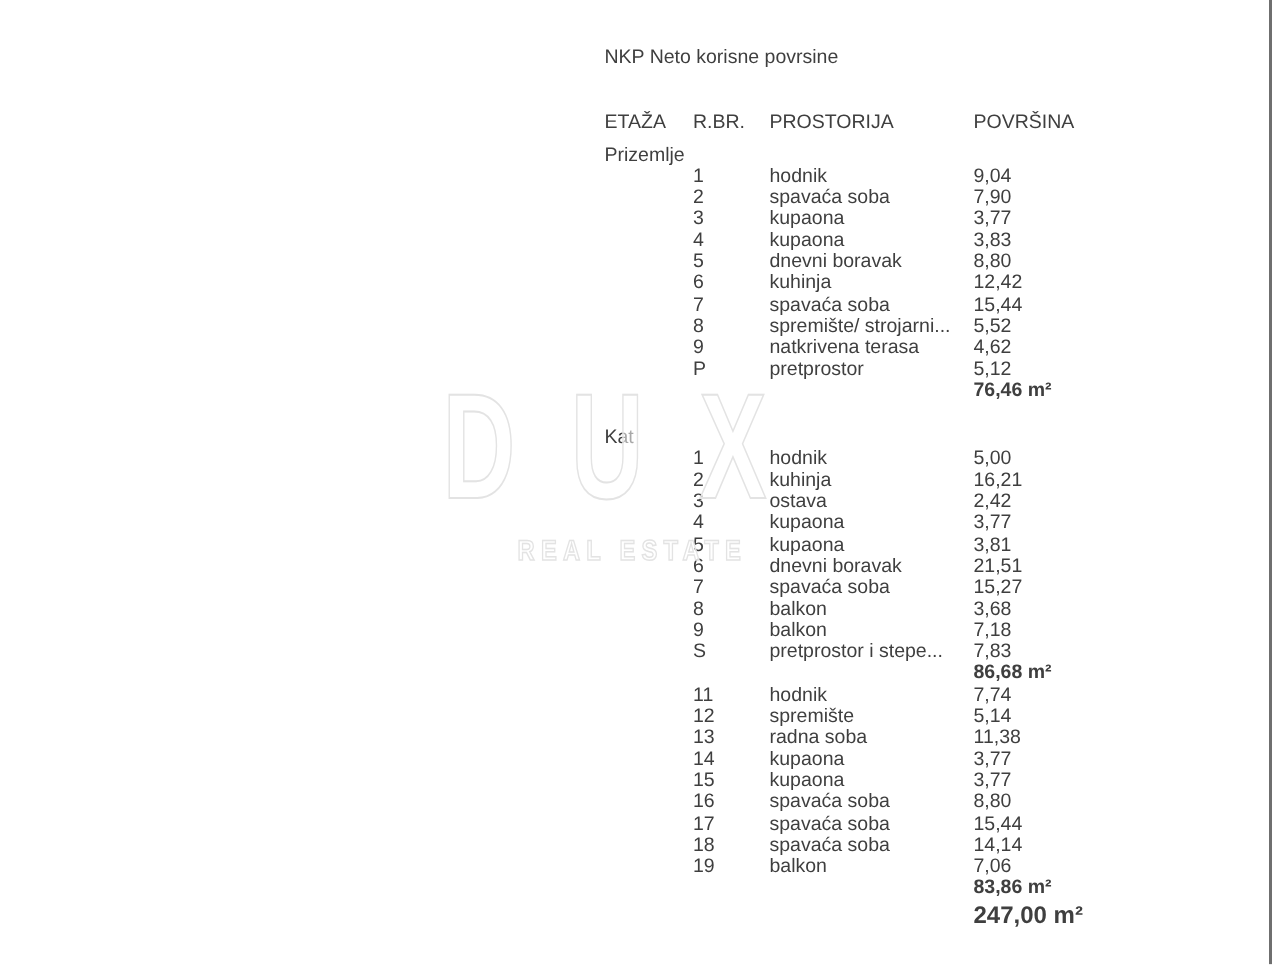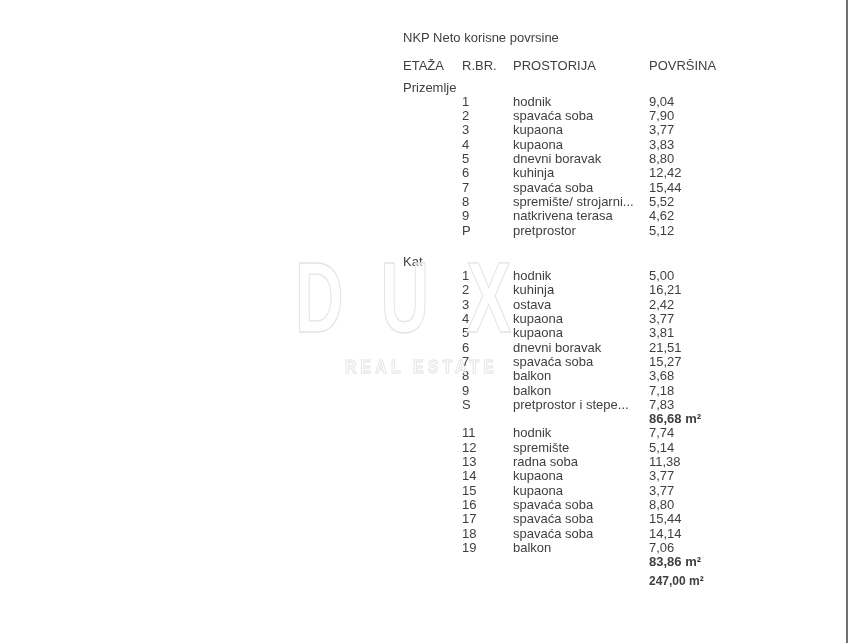--- a/index.html
+++ b/index.html
@@ -20,28 +20,28 @@
     font-size: 13px;
     line-height: 14.3px;
     white-space: nowrap;
   }
   .doc-title { line-height: 14.3px; }
   .grid-row {
     display: grid;
     grid-template-columns: 59px 51px 136px 1fr;
     line-height: 14.3px;
   }
-  .header-row { margin-top: 14px; }
+  .header-row { margin-top: 29px; }
   .section-label { line-height: 14.3px; }
   .sec-label-1 { margin-top: 7px; }
   .sec-label-2 { margin-top: 17px; }
   .sec-label-3 { margin-top: 7.5px; }
   .total-row .c4 { font-weight: bold; }
   .grand-row { margin-top: 3px; }
-  .grand-row .c4 { font-weight: bold; font-size: 12px; line-height: 18px; }
+  .grand-row .c4 { font-weight: bold; font-size: 16px; line-height: 18px; }
   .c1, .c2, .c3, .c4 { overflow: hidden; }
   .edge-line {
     position: absolute;
     left: 846px;
     top: 0;
     width: 2px;
     height: 643px;
     background: #6f6f6f;
   }
   .watermark {
@@ -139,20 +139,26 @@
         <span class="c2">9</span>
         <span class="c3">natkrivena terasa</span>
         <span class="c4">4,62</span>
       </div>
     <div class="grid-row">
         <span class="c1"></span>
         <span class="c2">P</span>
         <span class="c3">pretprostor</span>
         <span class="c4">5,12</span>
       </div>
+    <div class="grid-row total-row">
+        <span class="c1"></span>
+        <span class="c2"></span>
+        <span class="c3"></span>
+        <span class="c4">76,46 m²</span>
+      </div>
 
     <div class="section-label sec-label-2">Kat</div>
     <div class="grid-row">
         <span class="c1"></span>
         <span class="c2">1</span>
         <span class="c3">hodnik</span>
         <span class="c4">5,00</span>
       </div>
     <div class="grid-row">
         <span class="c1"></span>

